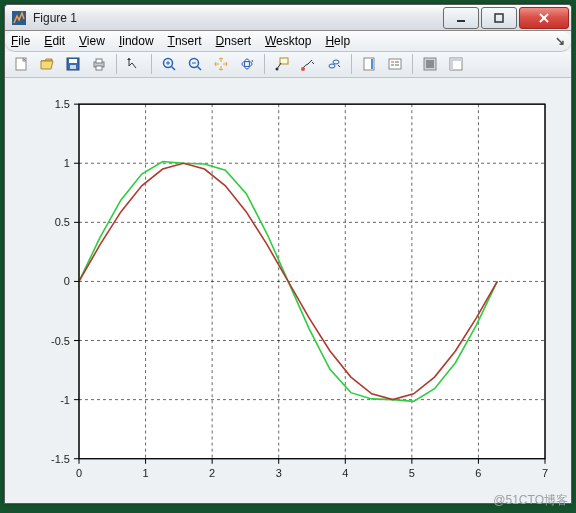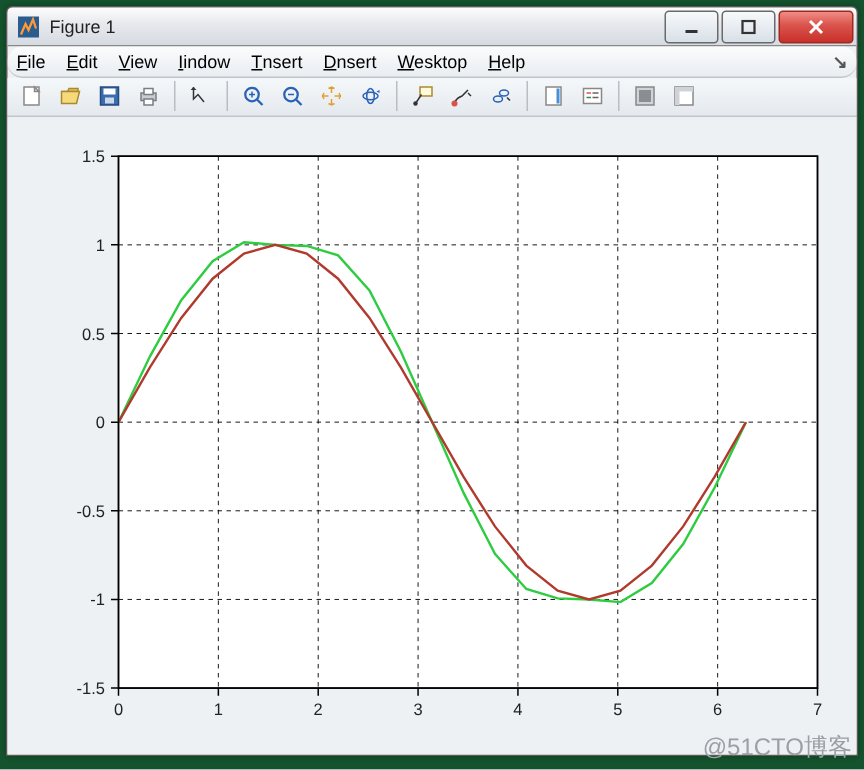--- a/index.html
+++ b/index.html
@@ -15,21 +15,21 @@
   .winbtn svg{display:block;}
   .menubar{height:22px;background:linear-gradient(#fbfcfd,#e9edf1);border-bottom:1px solid #bfc4c9;display:flex;align-items:center;padding:0 6px;gap:14px;color:#000;border-radius:10px;}
   .menubar .menuitem{position:relative;cursor:default;}
   .menubar .menuitem .ul{text-decoration:underline;}
   .menubar .tail{margin-left:auto;color:#555;font-weight:bold;}
   .toolbar{height:28px;background:linear-gradient(#f5f8fa,#e4e9ee);border-bottom:1px solid #bfc4c9;display:flex;align-items:center;padding:0 4px;gap:2px;}
   .tbtn{width:22px;height:22px;border:1px solid transparent;border-radius:3px;display:flex;align-items:center;justify-content:center;}
   .tsep{width:1px;height:20px;background:#b8bec4;margin:0 3px;}
   .canvas-wrap{flex:1;background:#eef1f3;display:flex;align-items:stretch;justify-content:stretch;padding:6px;}
   .canvas{flex:1;background:#eef1f3;position:relative;}
-  .watermark{position:absolute;right:8px;bottom:4px;color:#9aa0a6;font-size:16px;}
+  .watermark{position:absolute;right:8px;bottom:4px;color:#9aa0a6;font-size:12px;}
   svg text{font-family:"Segoe UI",Tahoma,sans-serif;font-size:11px;fill:#222;}
 </style>
 </head>
 <body>
 
 <div class="desktop">
   <div class="window">
 
     <div class="titlebar">
       <span class="icon">

